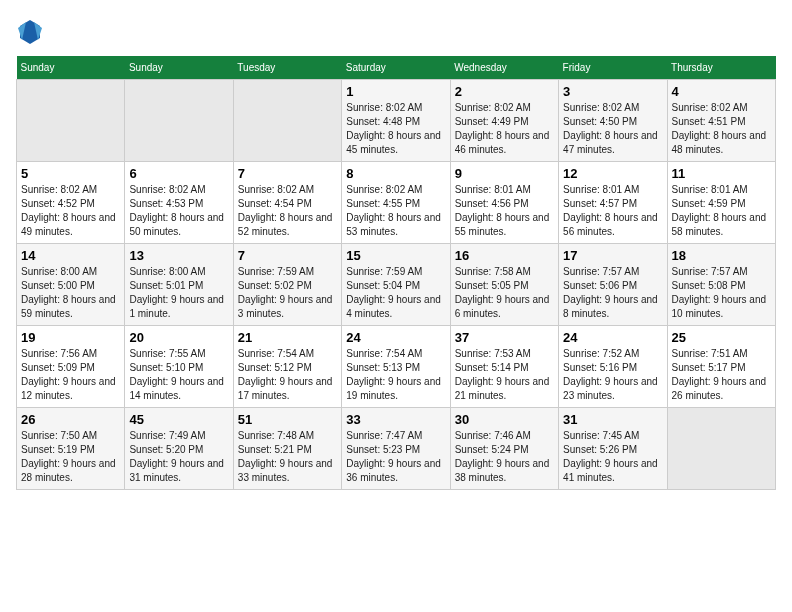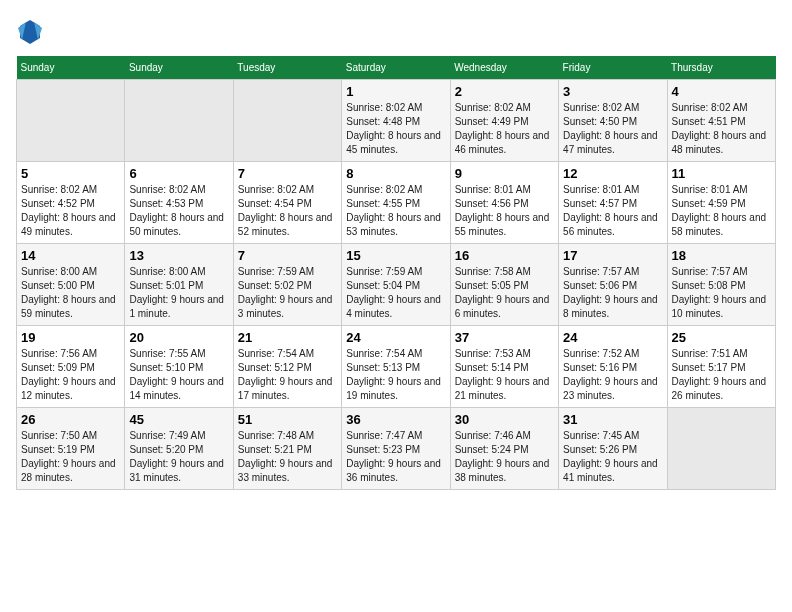--- a/index.html
+++ b/index.html
@@ -237,21 +237,21 @@
         </td>
         <td>
           <span class="day-number">45</span>
           <div class="cell-content">Sunrise: 7:49 AM<br>Sunset: 5:20 PM<br>Daylight: 9 hours and 31 minutes.</div>
         </td>
         <td>
           <span class="day-number">51</span>
           <div class="cell-content">Sunrise: 7:48 AM<br>Sunset: 5:21 PM<br>Daylight: 9 hours and 33 minutes.</div>
         </td>
         <td>
-          <span class="day-number">36</span>
+          <span class="day-number">33</span>
           <div class="cell-content">Sunrise: 7:47 AM<br>Sunset: 5:23 PM<br>Daylight: 9 hours and 36 minutes.</div>
         </td>
         <td>
           <span class="day-number">30</span>
           <div class="cell-content">Sunrise: 7:46 AM<br>Sunset: 5:24 PM<br>Daylight: 9 hours and 38 minutes.</div>
         </td>
         <td>
           <span class="day-number">31</span>
           <div class="cell-content">Sunrise: 7:45 AM<br>Sunset: 5:26 PM<br>Daylight: 9 hours and 41 minutes.</div>
         </td>

